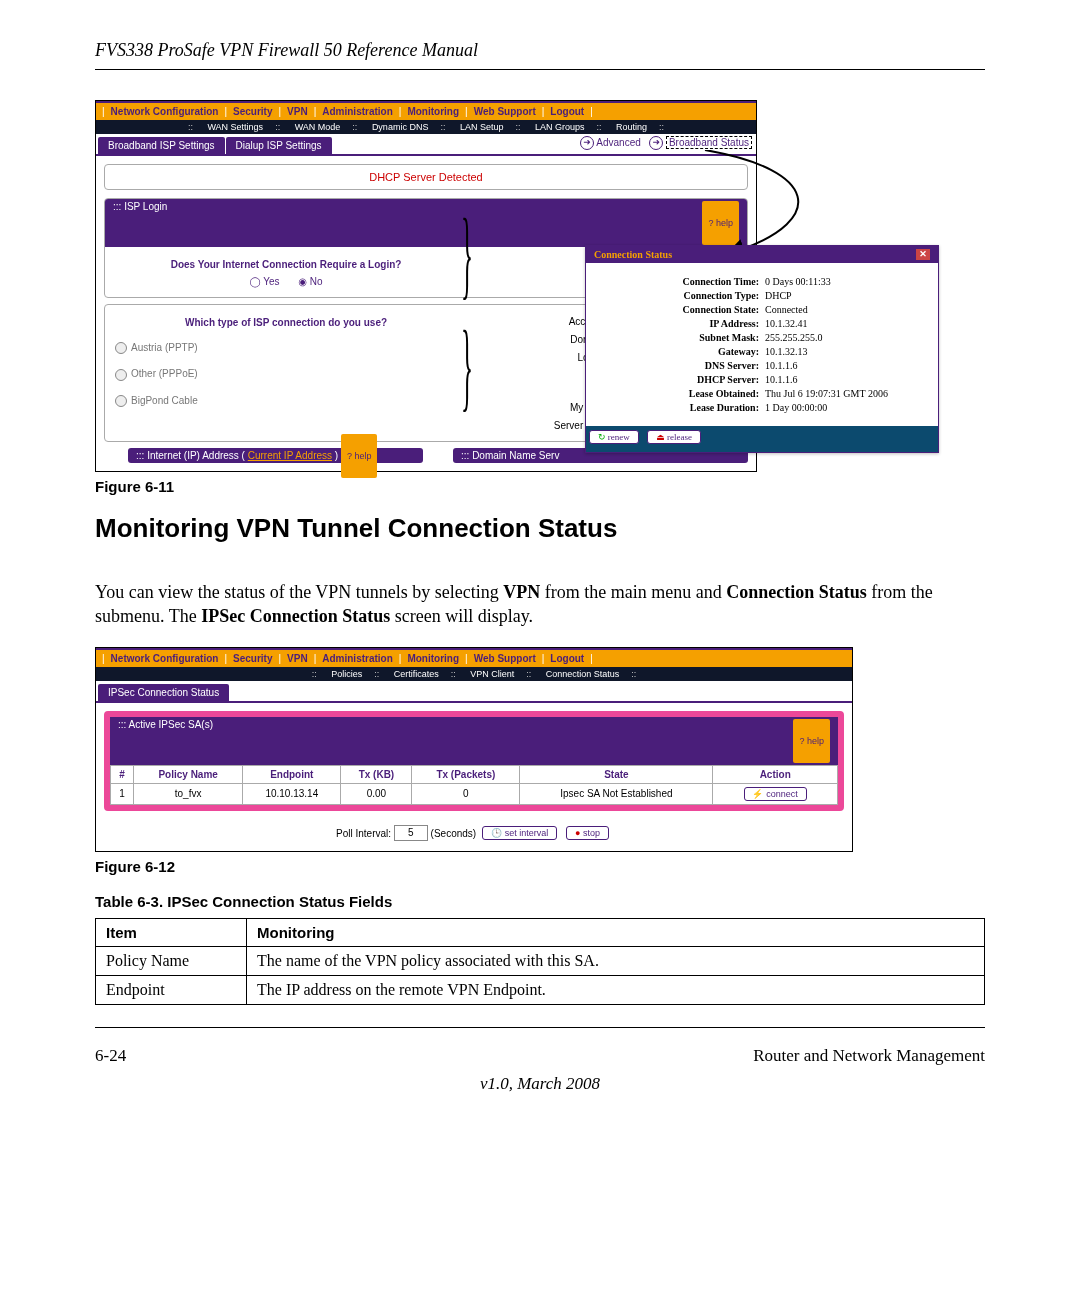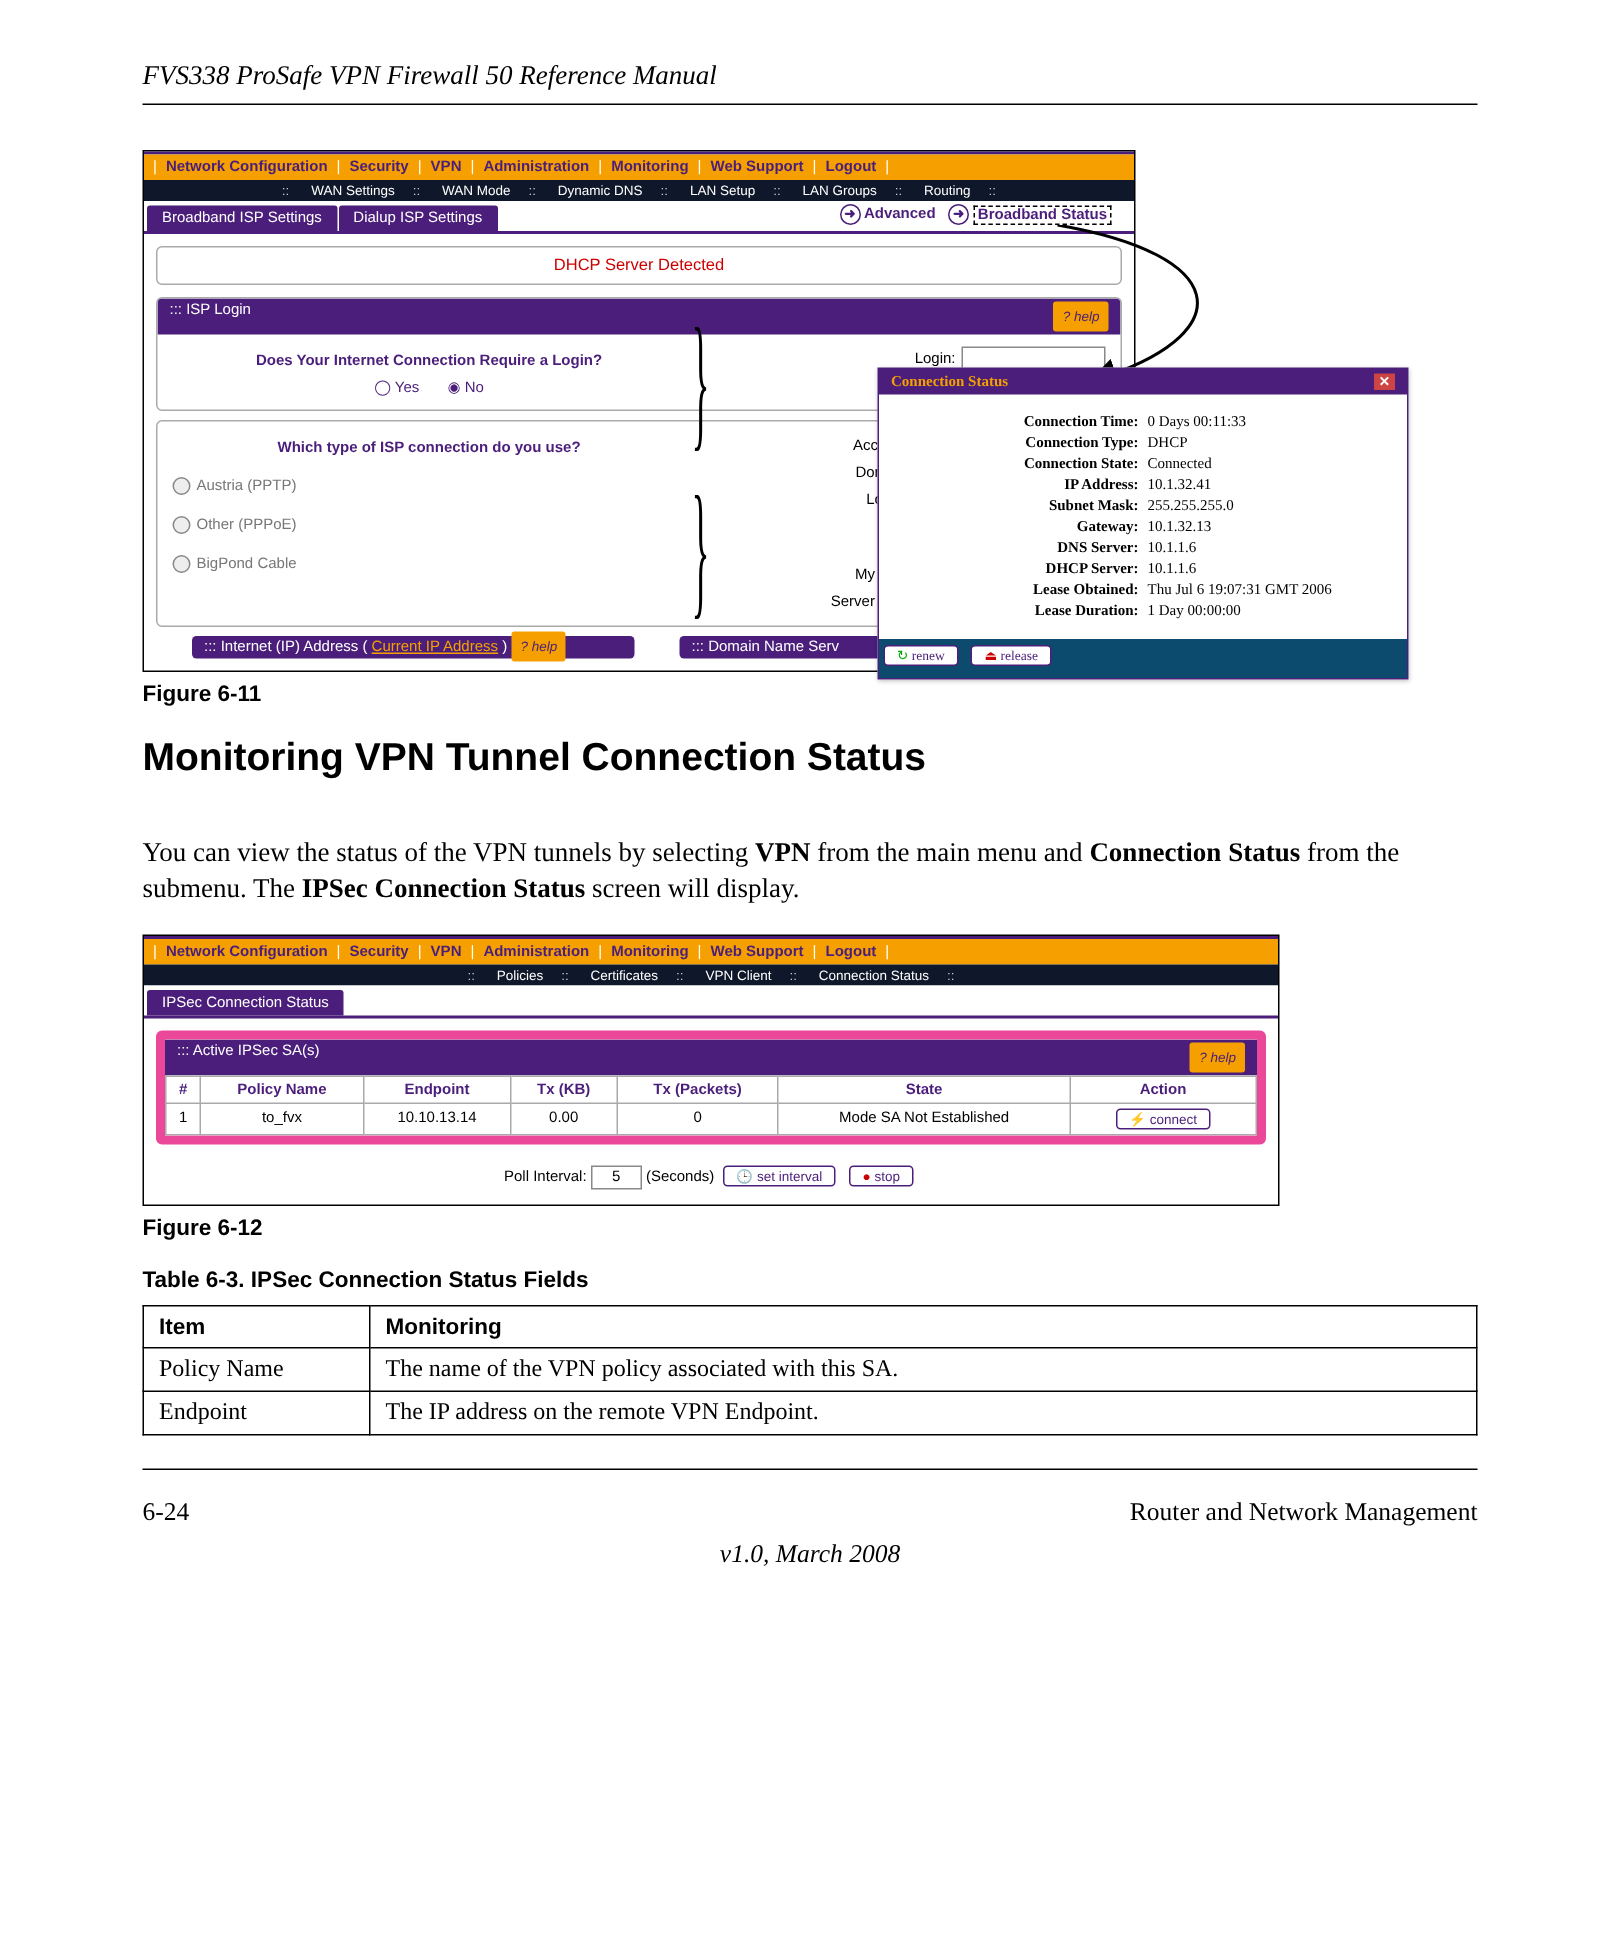--- a/index.html
+++ b/index.html
@@ -61,25 +61,24 @@
   .tab {
     background: #4a1e7a;
     color: #fff;
     padding: 3px 10px;
     font-size: 10px;
     margin-right: 1px;
     border-radius: 2px 2px 0 0;
   }
   .rightlinks {
     position: absolute;
-    right: 15px;
+    right: 4px;
     top: 2px;
     font-size: 10px;
     color: #4a1e7a;
-    font-weight: bold;
   }
   .rightlinks .dot {
     display: inline-block;
     width: 12px; height: 12px;
     border-radius: 50%;
     background: #fff;
     border: 1px solid #4a1e7a;
     color: #4a1e7a;
     text-align: center;
     line-height: 11px;
@@ -102,21 +101,21 @@
     overflow: hidden;
   }
   .panel-head {
     background: #4a1e7a;
     color: #fff;
     padding: 2px 8px;
     font-size: 10px;
     display: flex;
     justify-content: space-between;
   }
-  .help { color: #4a1e7a; background: #f5a000; padding: 5px 6px; border-radius: 2px; font-size: 9px; font-style: italic; }
+  .help { color: #4a1e7a; background: #f5a000; padding: 17px 6px; border-radius: 2px; font-size: 9px; }
   .panel-body { padding: 6px 10px; display: flex; }
   .left-col { flex: 1.1; font-size: 10px; color: #4a1e7a; font-weight: bold; text-align: center; padding-top: 6px; }
   .radio-row { margin-top: 6px; font-weight: normal; }
   .radio-row label { margin: 0 8px; }
   .right-col { flex: 0.9; font-size: 10px; text-align: right; }
   .right-col .line { margin: 2px 0; display:flex; justify-content:flex-end; align-items:center; gap:4px;}
   .right-col .label { color: #000; }
   .right-col input { width: 90px; height: 12px; border: 1px solid #888; font-size:10px; }
   .right-col input.small { width: 40px; }
   .isp-list { font-weight: normal; text-align: left; margin-top: 6px; color:#777;}
@@ -476,21 +475,21 @@
         <th>Tx (Packets)</th>
         <th>State</th>
         <th>Action</th>
       </tr>
       <tr>
         <td>1</td>
         <td>to_fvx</td>
         <td>10.10.13.14</td>
         <td>0.00</td>
         <td>0</td>
-        <td>Mode SA Not Established</td>
+        <td>Ipsec SA Not Established</td>
         <td><span class="cs-btn"><span style="color:#f90;">⚡</span> <span>connect</span></span></td>
       </tr>
     </tbody>
       </table>
   </div>
   <div class="poll">
     <span>Poll Interval:</span>
     <input value="5" style="">
     <span>(Seconds)</span>
     <span class="cs-btn"><span style="color:#f90;">🕒</span> <span>set interval</span></span>

